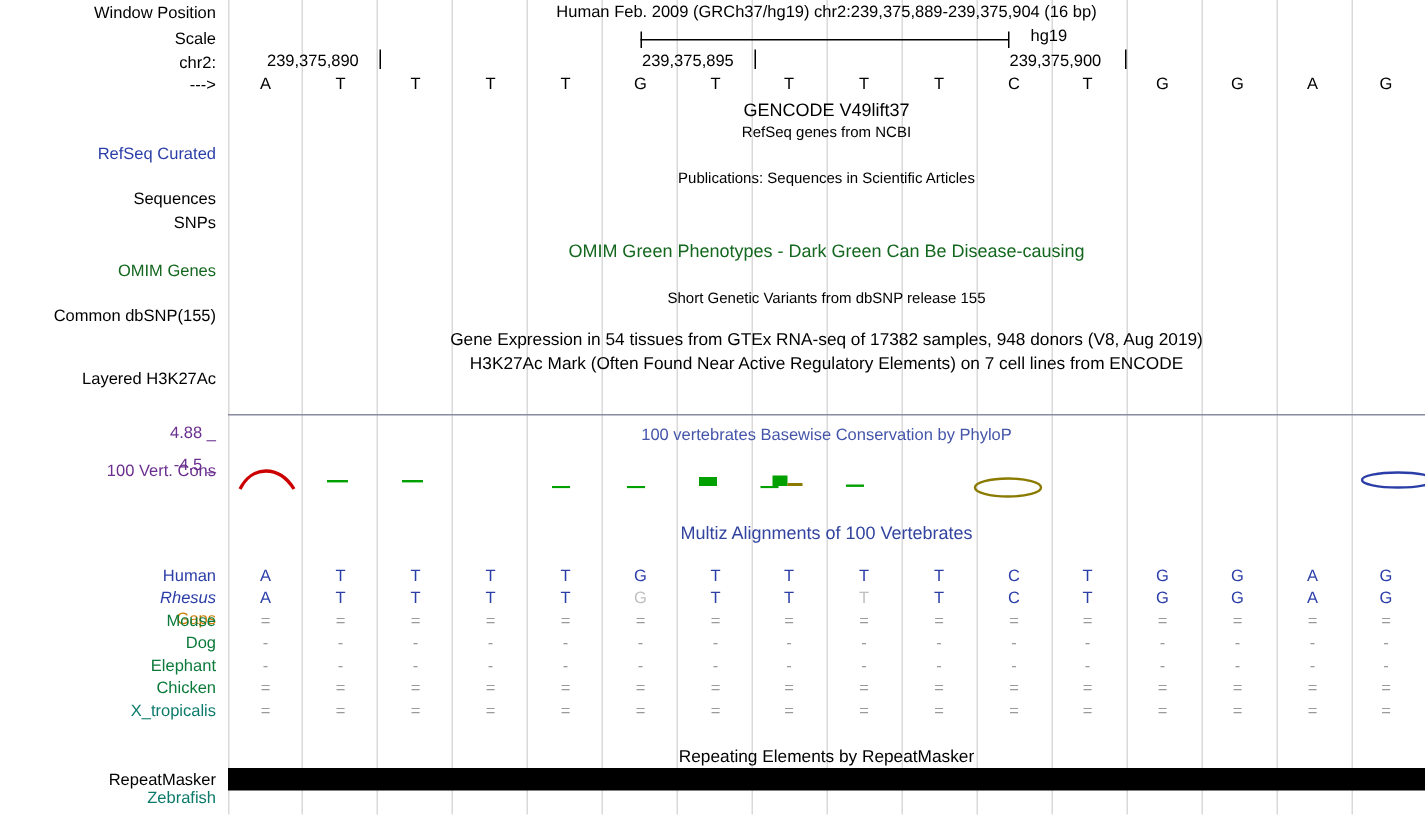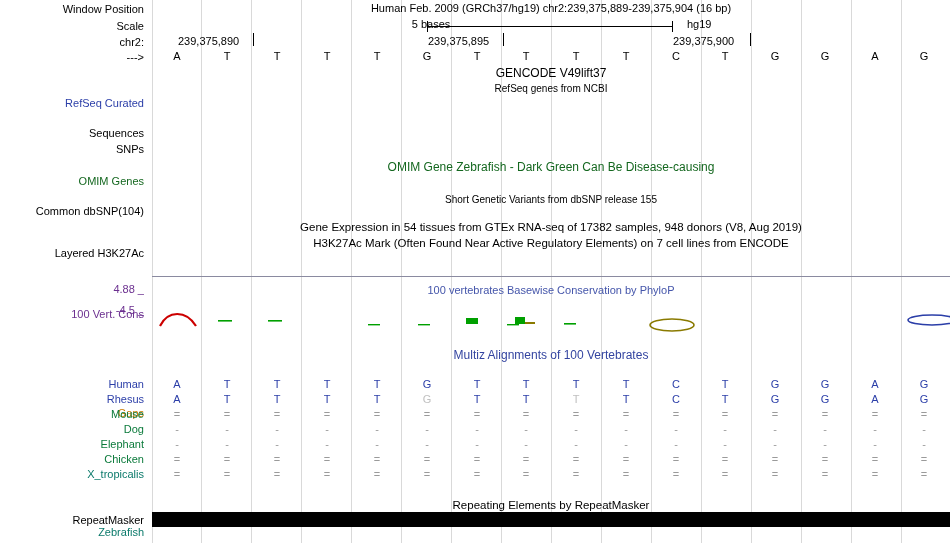--- a/index.html
+++ b/index.html
@@ -40,31 +40,31 @@
   <div class="labels">
     <div class="lbl" style="top:3px;">Window Position</div>
     <div class="lbl" style="top:20px;">Scale</div>
     <div class="lbl" style="top:36px;">chr2:</div>
     <div class="lbl" style="top:51px;">---&gt;</div>
 
     <div class="lbl blue" style="top:97px;">RefSeq Curated</div>
     <div class="lbl" style="top:127px;">Sequences</div>
     <div class="lbl" style="top:143px;">SNPs</div>
     <div class="lbl dgreen" style="top:175px;text-align:center;">OMIM Genes</div>
-    <div class="lbl" style="top:205px;">Common dbSNP(104)</div>
+    <div class="lbl" style="top:205px;">Common dbSNP(155)</div>
     <div class="lbl" style="top:247px;">Layered H3K27Ac</div>
     <div class="lbl purple" style="top:308px;">100 Vert. Cons</div>
     <div class="lbl orange" style="top:363px;">Gaps</div>
     <div class="lbl" style="top:514px;">RepeatMasker</div>
 
     <div class="consnum" style="top:283px;">4.88 _</div>
     <div class="consnum" style="top:304px;">-4.5 _</div>
 
     <div class="lbl blue" style="top:378px;">Human</div>
-    <div class="lbl blue" style="top:393px;">Rhesus</div>
+    <div class="lbl blue" style="top:393px;font-style:italic;">Rhesus</div>
     <div class="lbl green" style="top:408px;">Mouse</div>
     <div class="lbl green" style="top:423px;">Dog</div>
     <div class="lbl green" style="top:438px;">Elephant</div>
     <div class="lbl green" style="top:453px;">Chicken</div>
     <div class="lbl teal" style="top:468px;">X_tropicalis</div>
     <div class="lbl teal" style="top:483px;margin-top:43px;">Zebrafish</div>
   </div>
 
   <div class="tracks">
 
@@ -80,21 +80,20 @@
     <div class="gridcol" style="left:449px;"></div>
     <div class="gridcol" style="left:499px;"></div>
     <div class="gridcol" style="left:549px;"></div>
     <div class="gridcol" style="left:599px;"></div>
     <div class="gridcol" style="left:649px;"></div>
     <div class="gridcol" style="left:699px;"></div>
     <div class="gridcol" style="left:749px;"></div>
 
     <div class="centered" style="top:2px;">Human Feb. 2009 (GRCh37/hg19)    chr2:239,375,889-239,375,904 (16 bp)</div>
 
-    <div class="centered" style="top:18px;left:-120px;width:798px;">5 bases</div>
     <div class="ruler" style="left:275px;top:26px;width:245px;"></div>
     <div class="tick" style="left:275px;top:21px;height:11px;"></div>
     <div class="tick" style="left:520px;top:21px;height:11px;"></div>
     <div class="coordlab" style="left:535px;top:18px;">hg19</div>
 
     <div class="coordlab" style="left:26px;top:35px;">239,375,890</div>
     <div class="tick" style="left:101px;top:33px;height:13px;"></div>
     <div class="coordlab" style="left:276px;top:35px;">239,375,895</div>
     <div class="tick" style="left:351px;top:33px;height:13px;"></div>
     <div class="coordlab" style="left:521px;top:35px;">239,375,900</div>
@@ -114,21 +113,22 @@
       <div class="base" style="left:517px;">C</div>
       <div class="base" style="left:566px;">T</div>
       <div class="base" style="left:616px;">G</div>
       <div class="base" style="left:666px;">G</div>
       <div class="base" style="left:716px;">A</div>
       <div class="base" style="left:765px;">G</div>
     </div>
 
     <div class="centered" style="top:66px;font-size:12px;">GENCODE V49lift37</div>
     <div class="centered" style="top:83px;font-size:10px;">RefSeq genes from NCBI</div>
-    <div class="centered dgreen" style="top:160px;font-size:12px;">OMIM Gene Zebrafish - Dark Green Can Be Disease-causing</div>
+    <div class="centered" style="top:114px;font-size:10px;">Publications: Sequences in Scientific Articles</div>
+    <div class="centered dgreen" style="top:160px;font-size:12px;">OMIM Green Phenotypes - Dark Green Can Be Disease-causing</div>
     <div class="centered" style="top:194px;font-size:10px;">Short Genetic Variants from dbSNP release 155</div>
     <div class="centered" style="top:221px;font-size:11.5px;">Gene Expression in 54 tissues from GTEx RNA-seq of 17382 samples, 948 donors (V8, Aug 2019)</div>
     <div class="centered" style="top:237px;font-size:11.5px;">H3K27Ac Mark (Often Found Near Active Regulatory Elements) on 7 cell lines from ENCODE</div>
 
     <div class="hsep" style="top:276px;"></div>
 
     <div class="centered" style="top:284px;font-size:11px;color:#4455aa;">100 vertebrates Basewise Conservation by PhyloP</div>
 
     <svg style="position:absolute;left:0;top:298px;" width="798" height="48">
 

